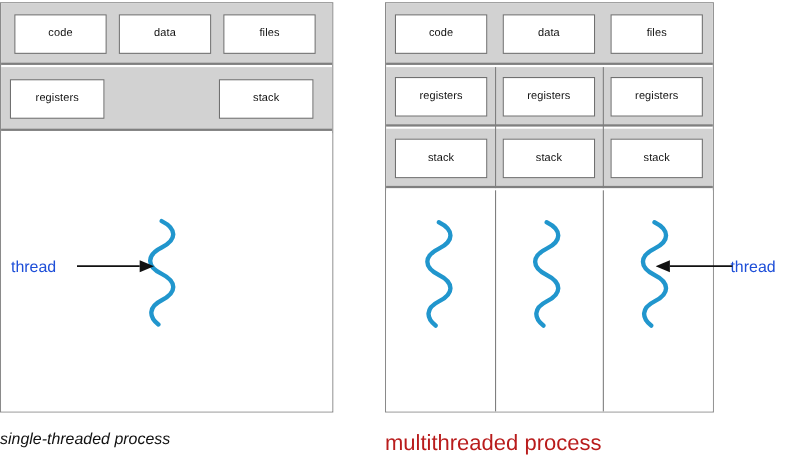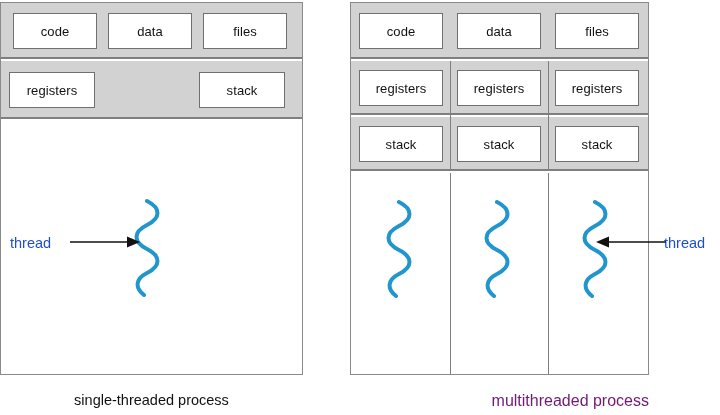--- a/index.html
+++ b/index.html
@@ -27,21 +27,21 @@
     background: #d2d2d2;
     box-sizing: border-box;
   }
   .cell-box {
     box-sizing: border-box;
     background: #ffffff;
     border: 1px solid #707070;
     display: flex;
     align-items: center;
     justify-content: center;
-    font-size: 13px;
+    font-size: 10px;
     line-height: 1;
     color: #111111;
     letter-spacing: 0.1px;
   }
 
   
   #left-panel {
     left: 0px;
     top: 2px;
     width: 303px;
@@ -141,31 +141,32 @@
     white-space: nowrap;
     line-height: 1;
   }
   #thread-label-left  { left: 10px;  top: 236px; }
   #thread-label-right { left: 664px; top: 236px; }
   .arrow-svg { position: absolute; }
   #caption-left {
     position: absolute;
     left: 0px; top: 392px;
     width: 303px;
-    text-align: center;
+    text-align: left;
     font-size: 14.5px;
     color: #111111;
+    font-style: italic;
   }
   #caption-right {
     position: absolute;
     left: 350px; top: 392px;
     width: 299px;
-    text-align: right;
-    font-size: 16px;
-    color: #701a75;
+    text-align: left;
+    font-size: 20px;
+    color: #b91c1c;
   }
 </style>
 </head>
 <body>
 
 <div class="panel" id="left-panel">
 
   <div class="gray-band" id="left-top-band">
     <div class="cell-box" id="lt-code">
         <span>code</span>

